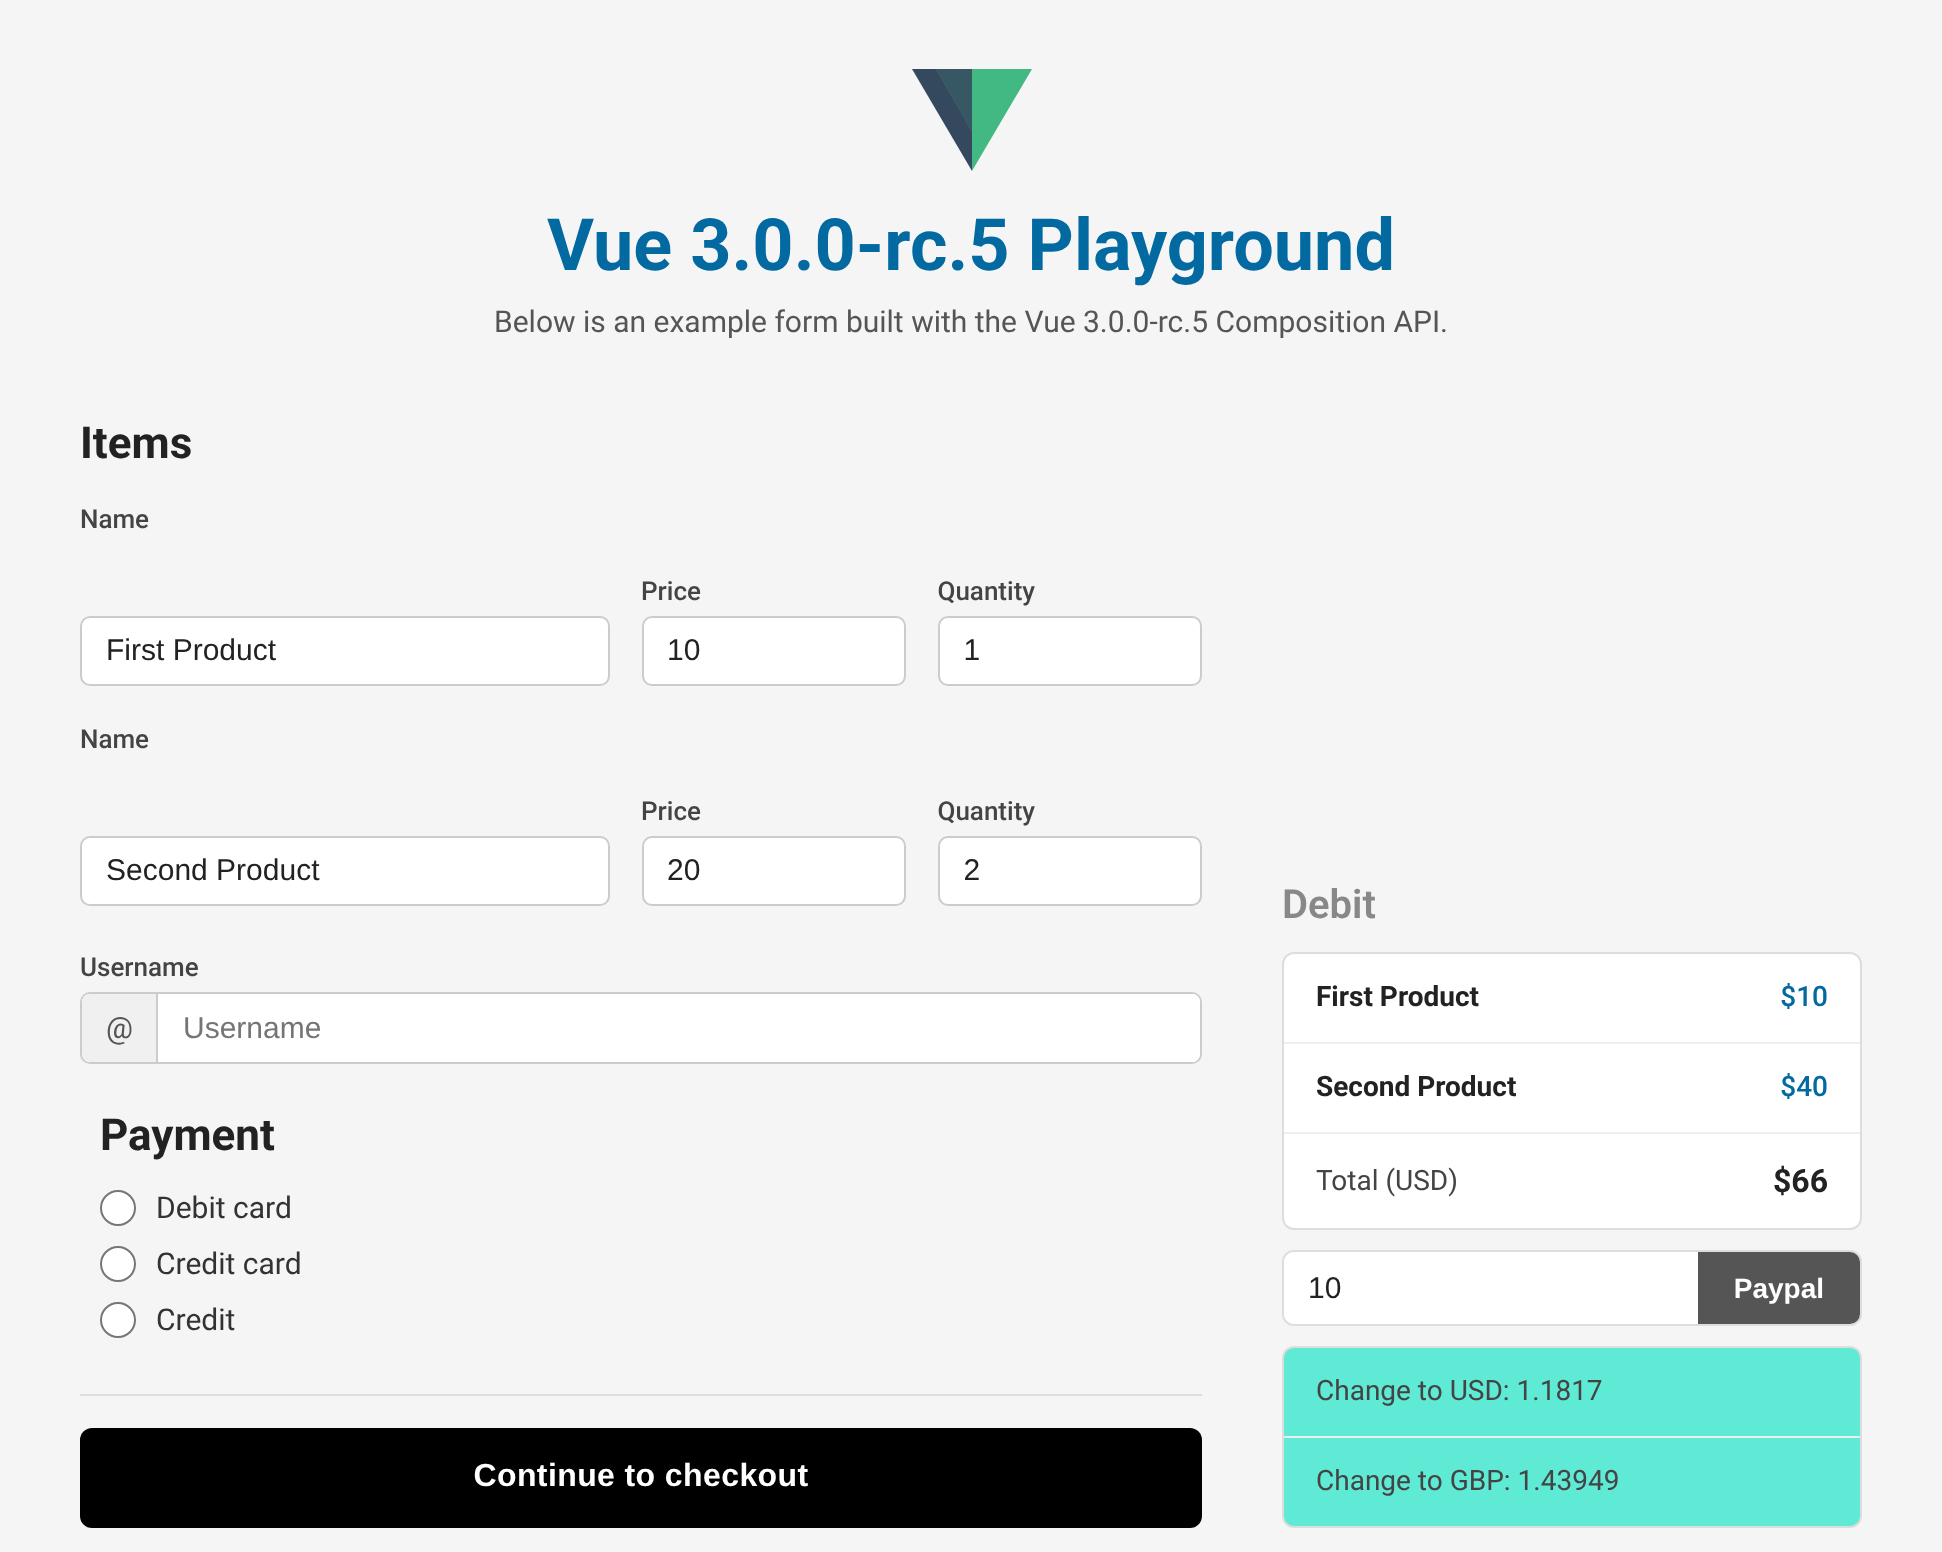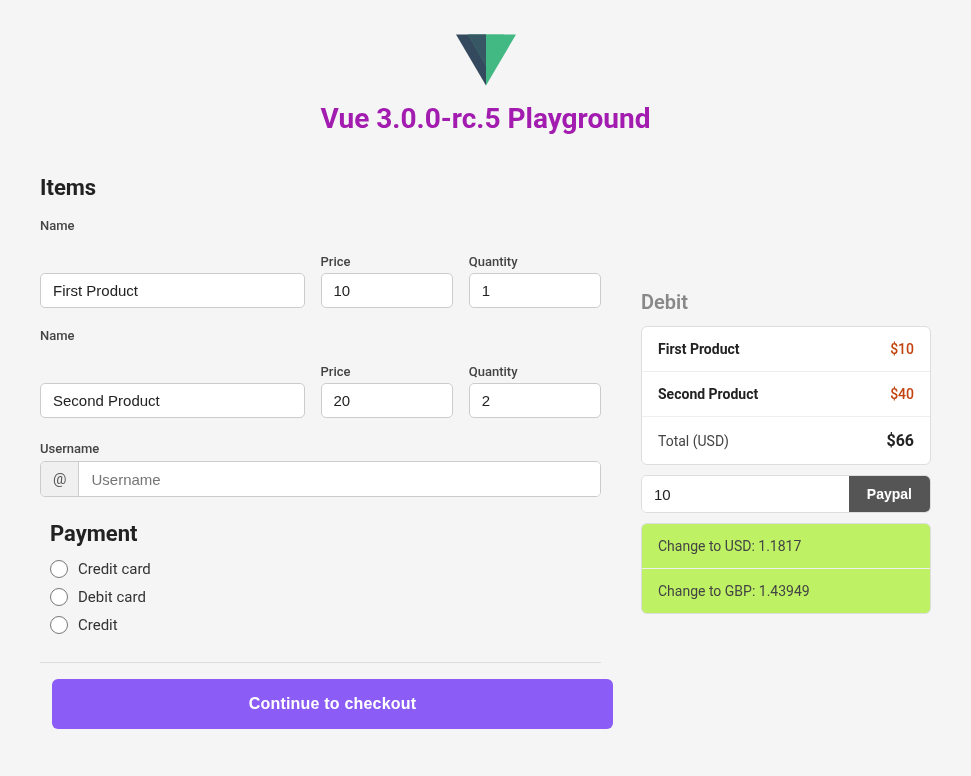--- a/index.html
+++ b/index.html
@@ -21,35 +21,35 @@
       text-align: center;
       margin-bottom: 40px;
     }
     .vue-logo {
       width: 60px;
       height: 60px;
       margin: 0 auto 12px;
       display: block;
     }
     .page-title {
-      font-size: 28px;
-      font-weight: 700;
-      color: #a21caf;
+      font-size: 36px;
+      font-weight: 700;
+      color: #0369a1;
       margin-bottom: 8px;
     }
     .page-subtitle {
       font-size: 15px;
       color: #555;
     }
 
     
     .main-layout {
       display: flex;
       gap: 40px;
-      align-items: center;
+      align-items: flex-end;
     }
 
     
     .left-panel {
       flex: 1;
       min-width: 0;
     }
 
     .section-title {
       font-size: 22px;
@@ -155,30 +155,29 @@
 
     .divider {
       border: none;
       border-top: 1px solid #ddd;
       margin: 16px 0;
     }
 
     
     .checkout-btn {
       width: 100%;
-      background: #8b5cf6;
+      background: #000000;
       color: #fff;
       border: none;
       border-radius: 6px;
       padding: 16px;
       font-size: 16px;
       font-weight: 600;
       cursor: pointer;
       letter-spacing: 0.2px;
-      margin-left: 12px;
     }
 
     
     .right-panel {
       width: 290px;
       flex-shrink: 0;
     }
     .cart-title {
       font-size: 20px;
       font-weight: 600;
@@ -202,21 +201,21 @@
       font-size: 14px;
     }
     .cart-row:last-child {
       border-bottom: none;
     }
     .cart-row .product-name {
       font-weight: 700;
       color: #222;
     }
     .cart-row .product-price {
-      color: #c2410c;
+      color: #0369a1;
       font-weight: 500;
     }
     .cart-row.total-row .total-label {
       color: #444;
       font-size: 14px;
     }
     .cart-row.total-row .total-value {
       font-weight: 700;
       font-size: 16px;
       color: #222;
@@ -247,21 +246,21 @@
       padding: 10px 18px;
       font-size: 14px;
       font-weight: 600;
       cursor: pointer;
     }
 
     
     .rates-box {
       border: 1px solid #ddd;
       border-radius: 6px;
-      background: #bef264;
+      background: #5eead4;
       overflow: hidden;
     }
     .rate-row {
       padding: 14px 16px;
       font-size: 14px;
       color: #444;
       border-bottom: 1px solid #eee;
     }
     .rate-row:last-child {
       border-bottom: none;
@@ -274,20 +273,21 @@
 
   <div class="header">
 
     <svg class="vue-logo" viewBox="0 0 100 85" xmlns="http://www.w3.org/2000/svg">
       <polygon points="50,0 100,0 50,85" fill="#42b883"></polygon>
       <polygon points="0,0 50,0 50,85" fill="#35495e"></polygon>
       <polygon points="20,0 80,0 50,52" fill="#42b883" opacity="0.85"></polygon>
       <polygon points="20,0 50,0 50,52" fill="#35495e" opacity="0.85"></polygon>
     </svg>
     <h1 class="page-title">Vue 3.0.0-rc.5 Playground</h1>
+    <p class="page-subtitle">Below is an example form built with the Vue 3.0.0-rc.5 Composition API.</p>
   </div>
 
   <div class="main-layout">
 
     <div class="left-panel">
       
       <div class="items-section">
         <h2 class="section-title">Items</h2>
 
         <div class="item-row">
@@ -332,26 +332,26 @@
           <span class="at-prefix">@</span>
           <input type="text" class="username-input" placeholder="Username" style="">
         </div>
       </div>
 
       
       <div class="payment-section">
         <h2 class="payment-title">Payment</h2>
 
         <div class="radio-option">
+          <input type="radio" name="payment" value="debit" style="">
+          <span>Debit card</span>
+        </div>
+        <div class="radio-option">
           <input type="radio" name="payment" value="credit" style="">
           <span>Credit card</span>
-        </div>
-        <div class="radio-option">
-          <input type="radio" name="payment" value="debit" style="">
-          <span>Debit card</span>
         </div>
         <div class="radio-option">
           <input type="radio" name="payment" value="paypal" style="">
           <span>Credit</span>
         </div>
       </div>
 
       <hr class="divider">
 
       

